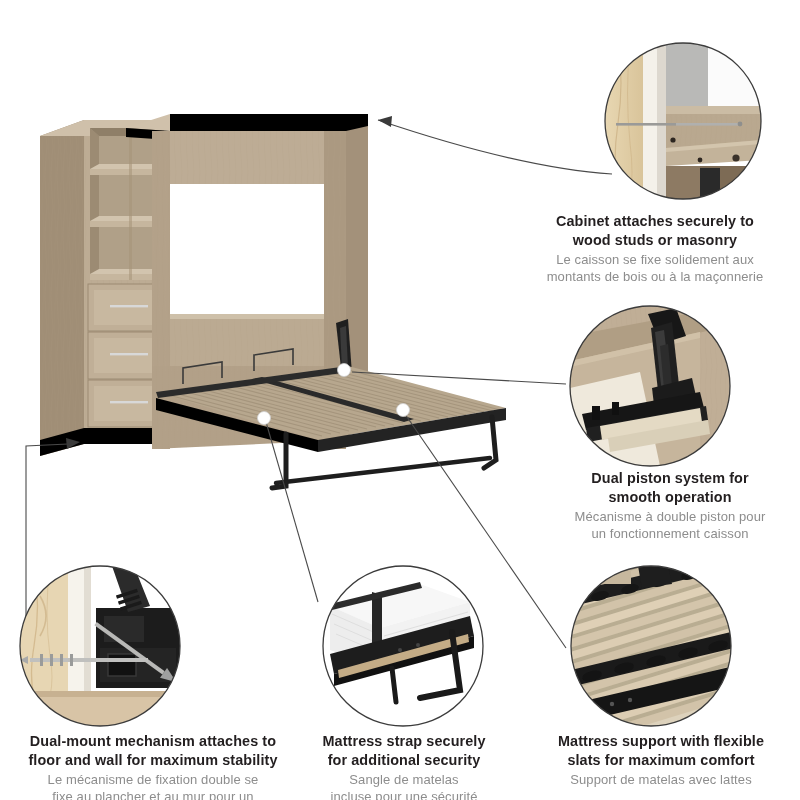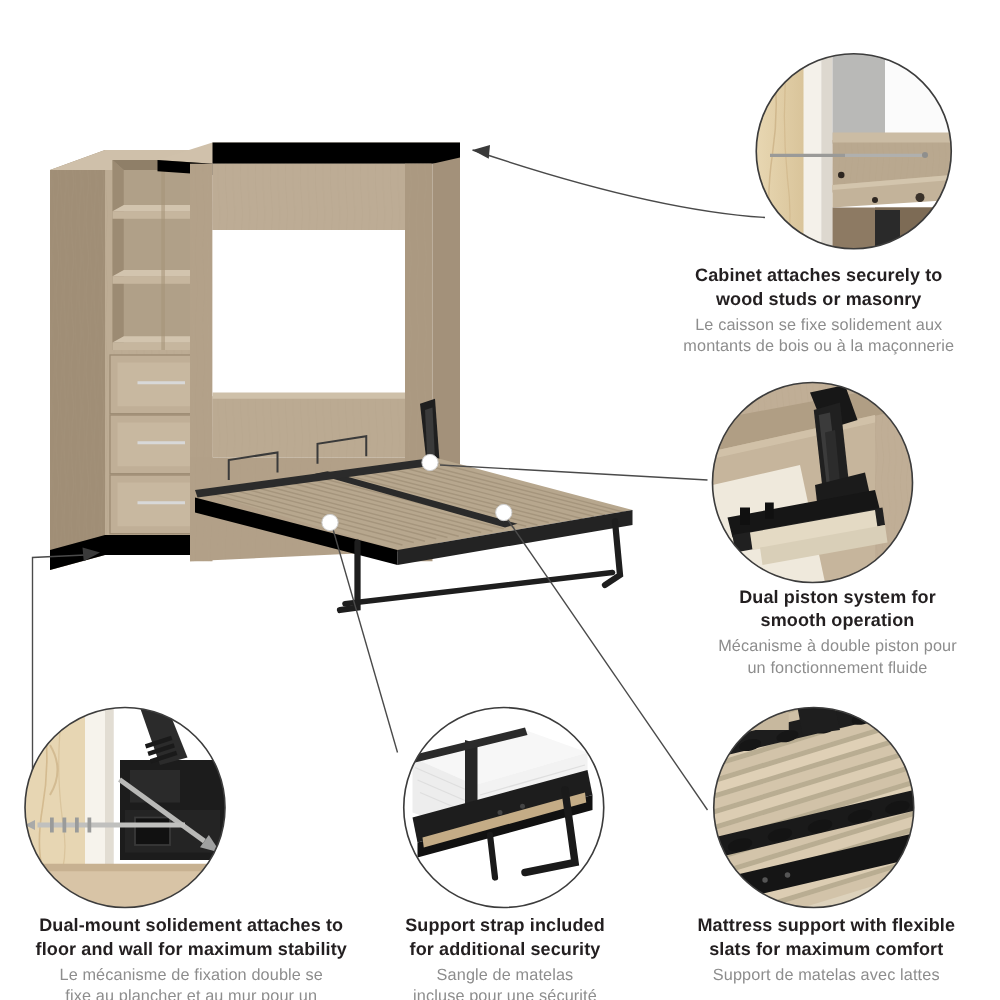--- a/index.html
+++ b/index.html
@@ -488,38 +488,38 @@
     </div>
   </div>
 
   <div class="caption cap-mr">
     <div class="cap-en">
       <div>Dual piston system for</div>
       <div>smooth operation</div>
     </div>
     <div class="cap-fr">
       <div>Mécanisme à double piston pour</div>
-      <div>un fonctionnement fluide</div>
+      <div>un fonctionnement caisson</div>
     </div>
   </div>
 
   <div class="caption cap-bl">
     <div class="cap-en">
-      <div>Dual-mount solidement attaches to</div>
+      <div>Dual-mount mechanism attaches to</div>
       <div>floor and wall for maximum stability</div>
     </div>
     <div class="cap-fr">
       <div>Le mécanisme de fixation double se</div>
       <div>fixe au plancher et au mur pour un</div>
     </div>
   </div>
 
   <div class="caption cap-bc">
     <div class="cap-en">
-      <div>Support strap included</div>
+      <div>Mattress strap securely</div>
       <div>for additional security</div>
     </div>
     <div class="cap-fr">
       <div>Sangle de matelas</div>
       <div>incluse pour une sécurité</div>
     </div>
   </div>
 
   <div class="caption cap-br">
     <div class="cap-en">

